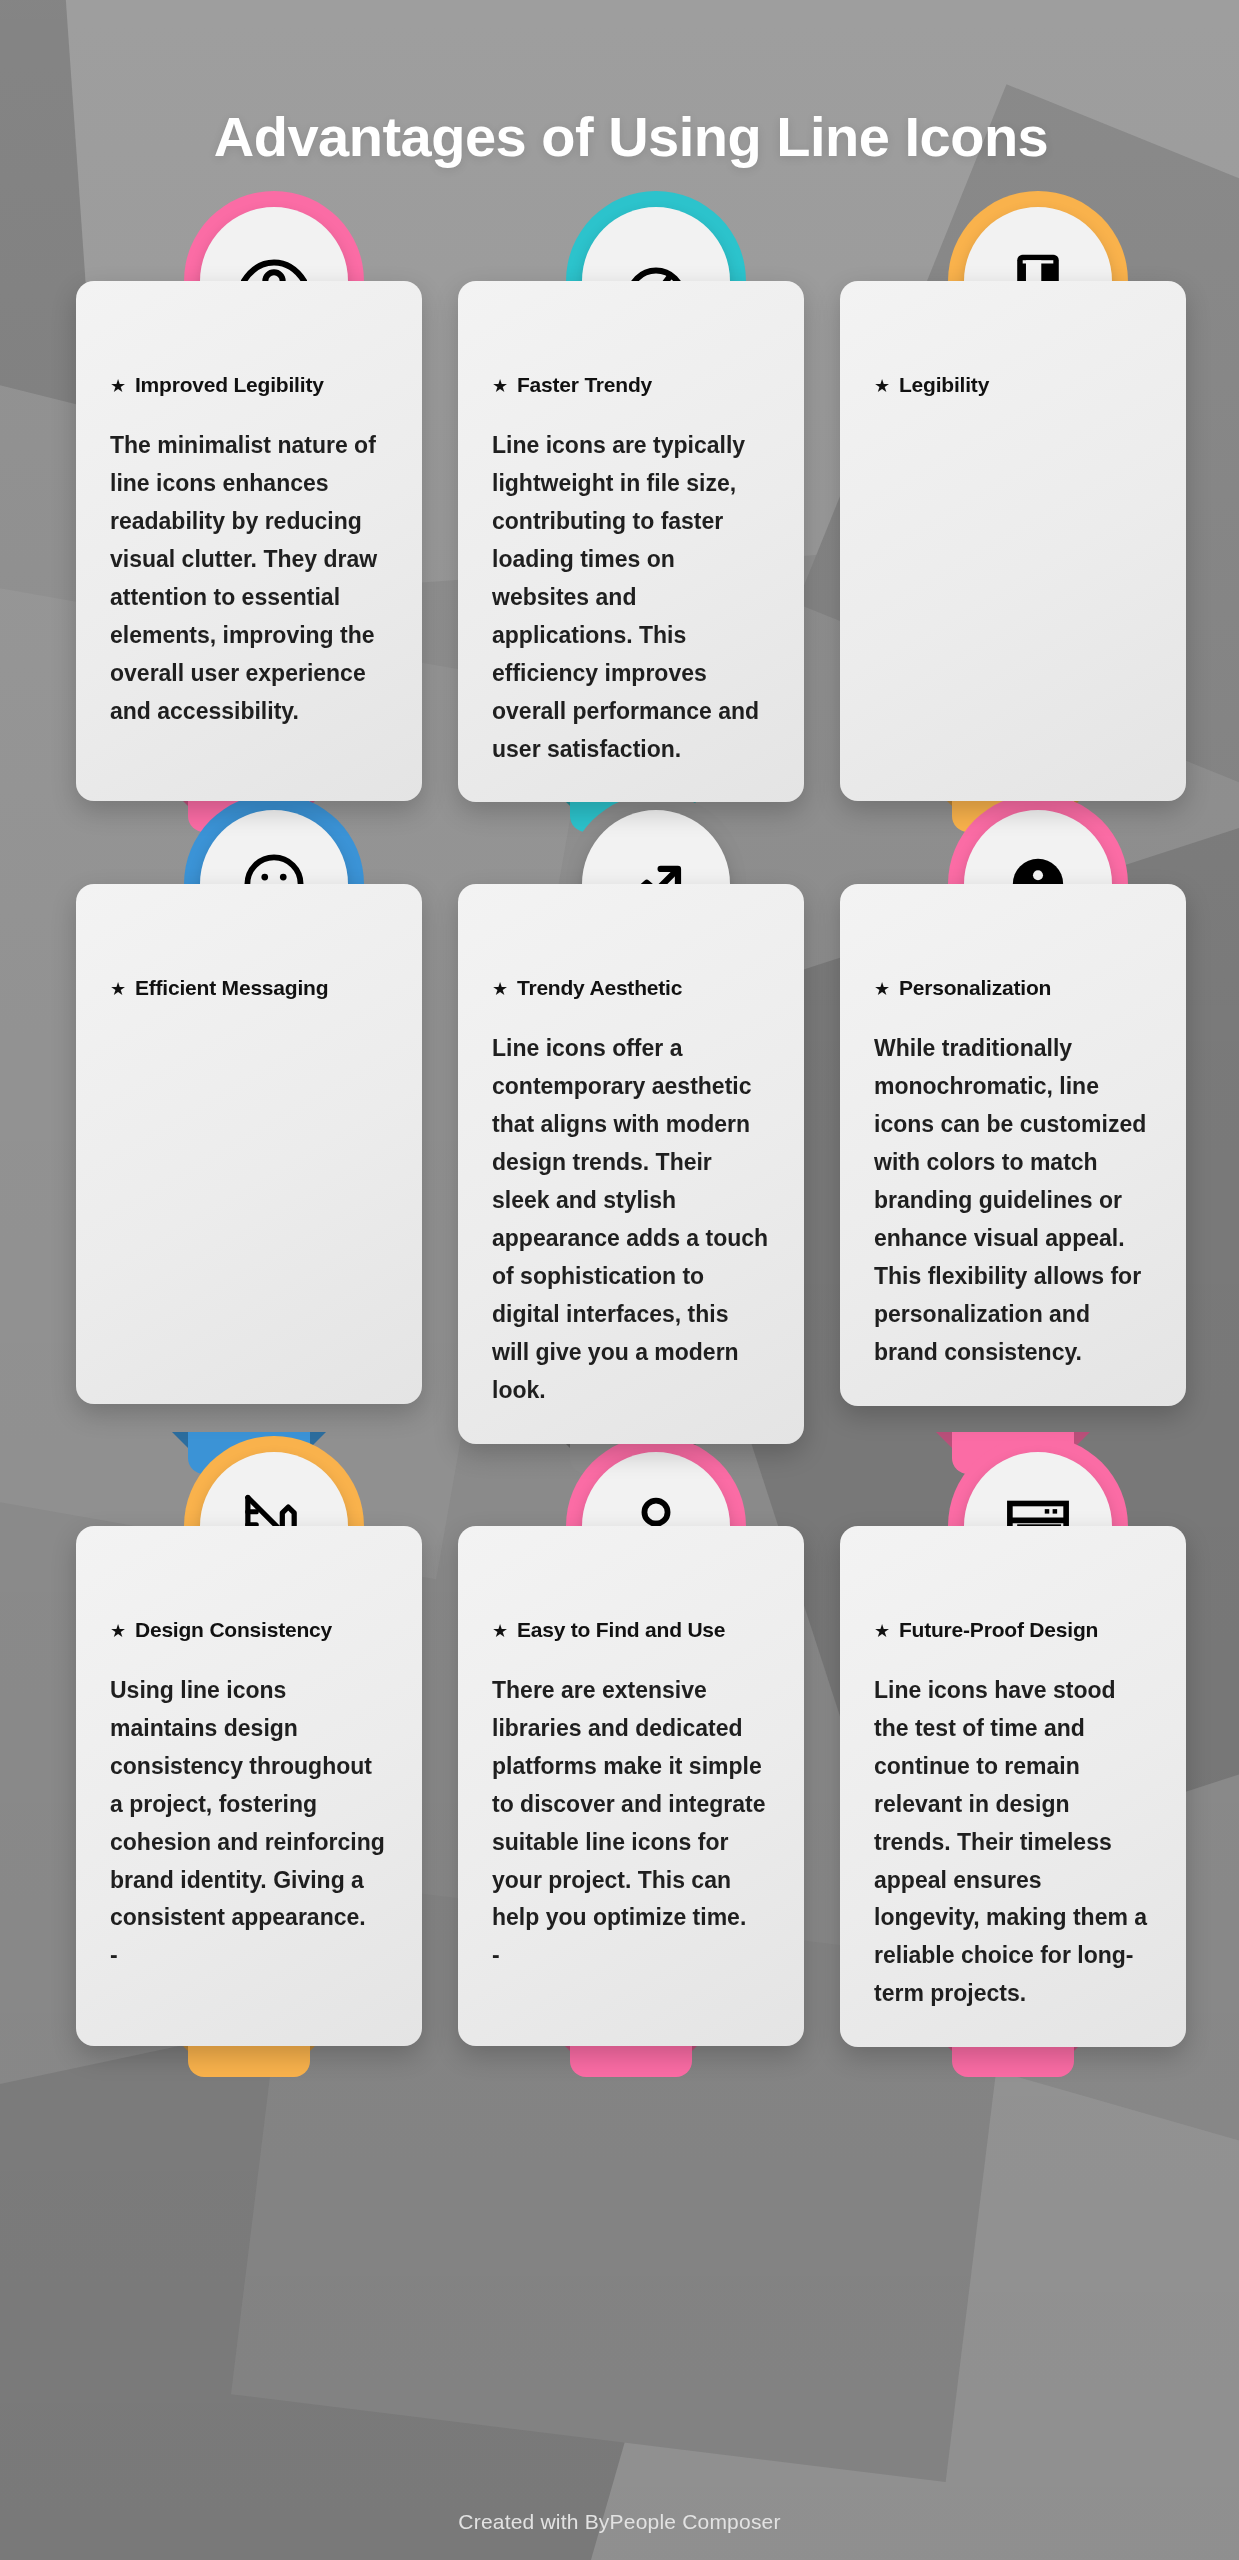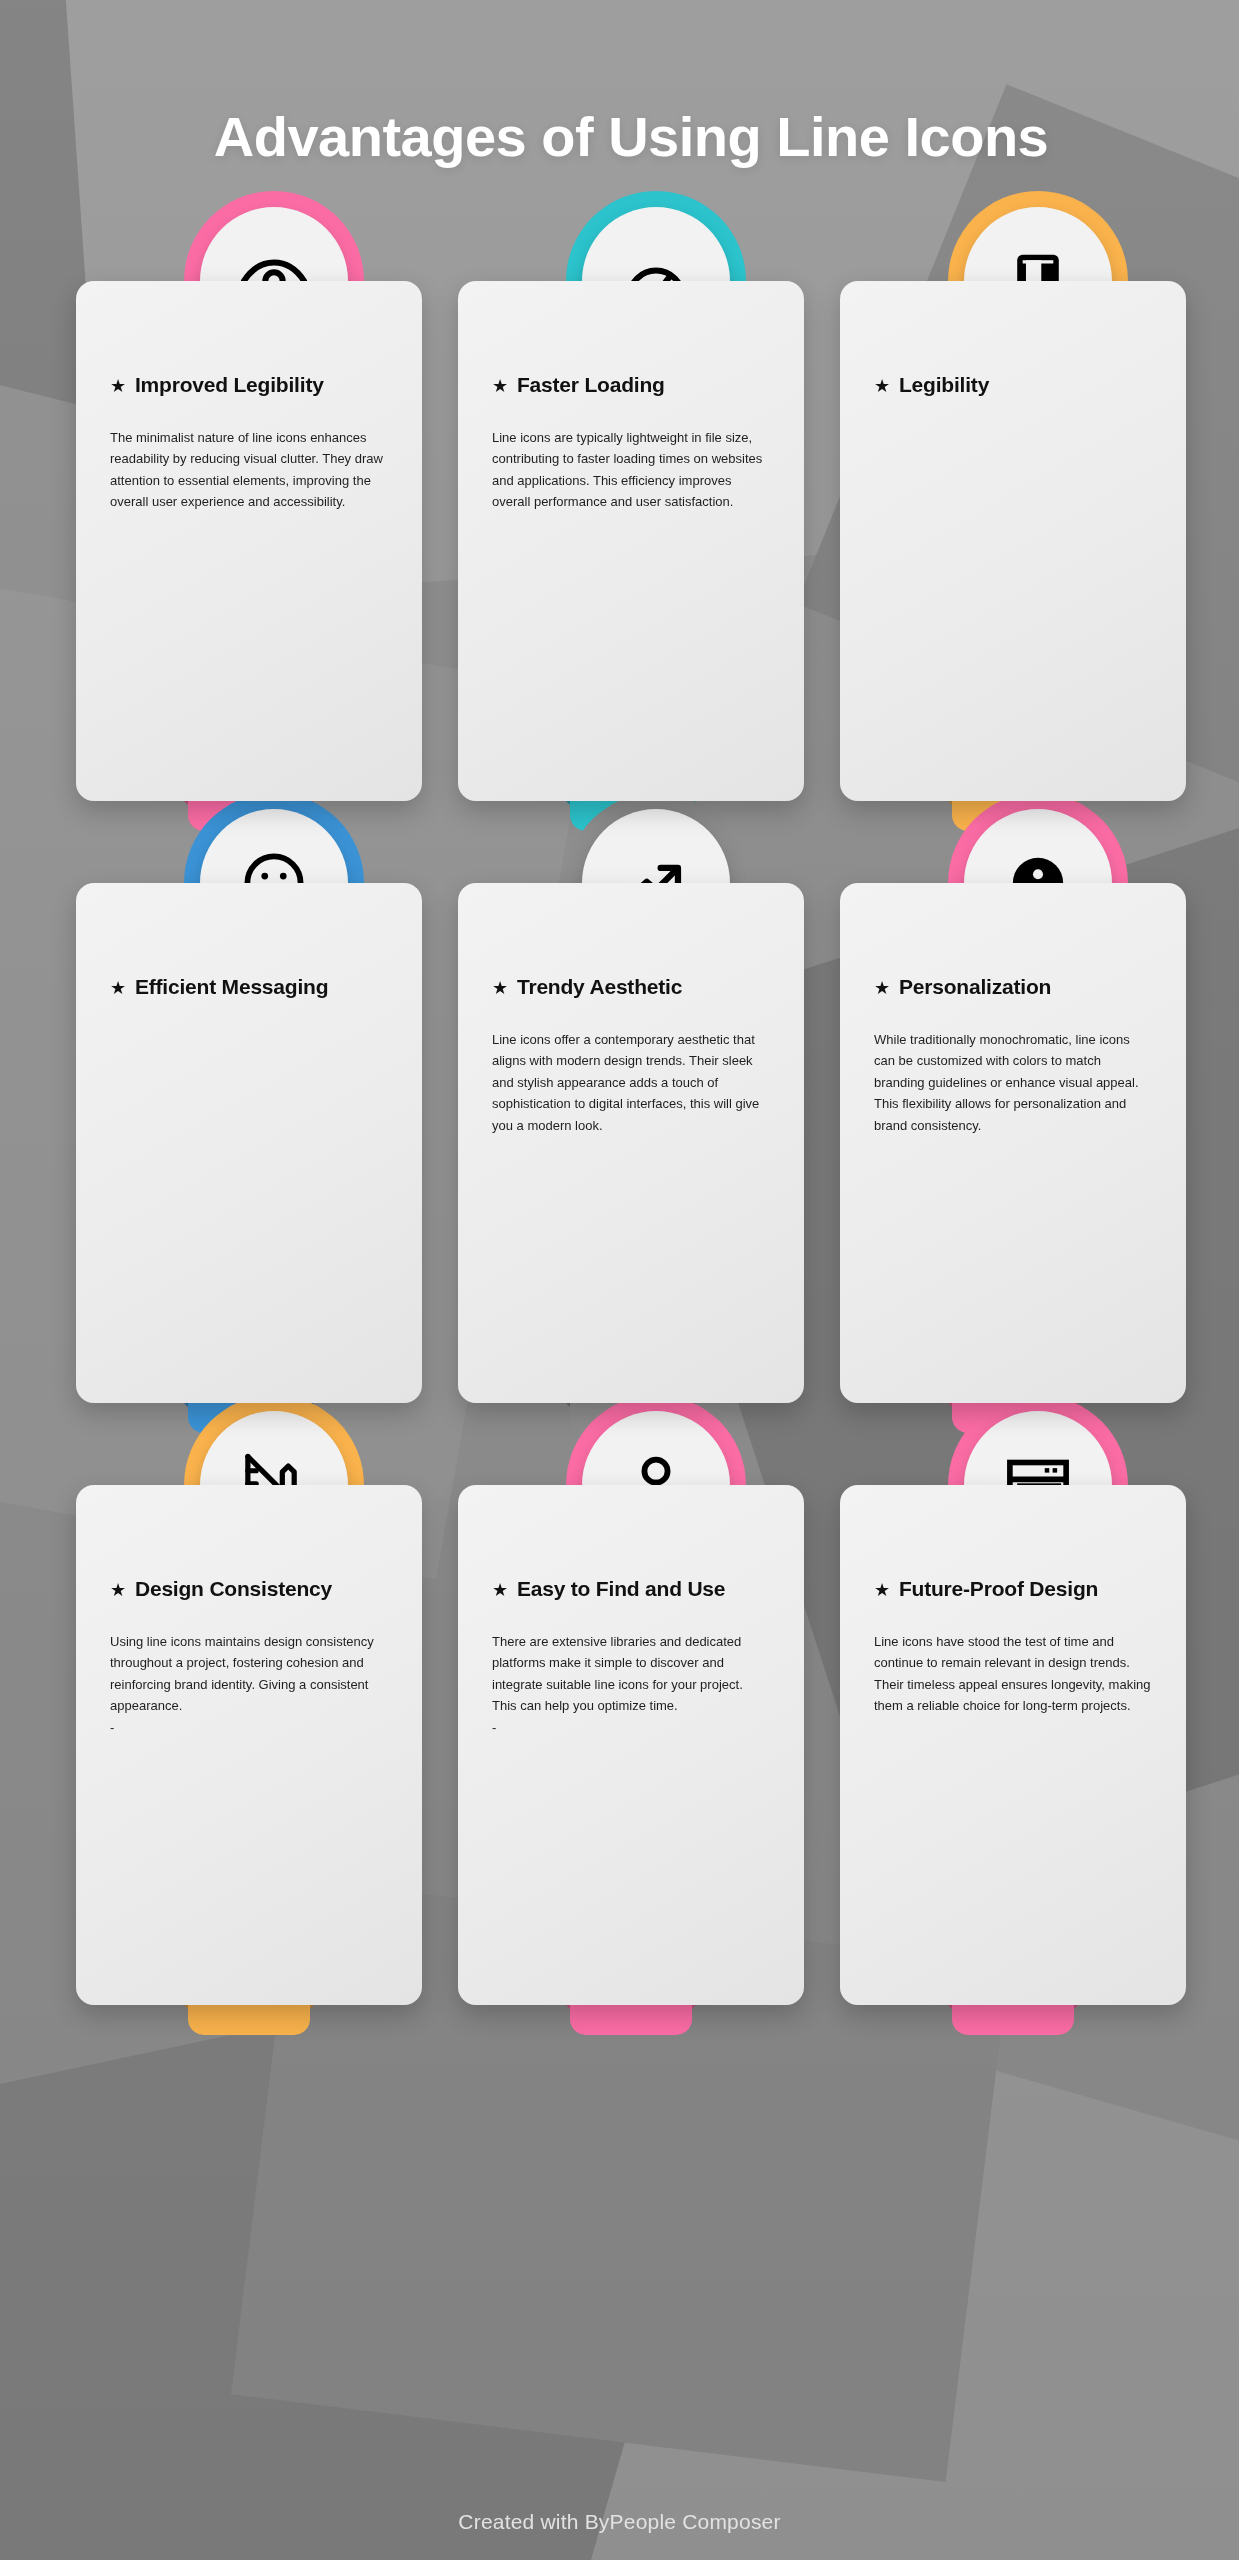--- a/index.html
+++ b/index.html
@@ -155,25 +155,25 @@
     color: #111111;
     letter-spacing: -0.2px;
     display: flex;
     align-items: baseline;
     gap: 9px;
     margin-bottom: 30px;
   }
   .star-icon { font-size: 18px; line-height: 1; color: #111111; }
 
   .card-body {
-    font-size: 13px;
+    font-size: 23px;
     line-height: 1.65;
     color: #1f1f1f;
     white-space: pre-line;
-    font-weight: 400;
+    font-weight: 700;
   }
 
   
   .tab-wrap {
     position: absolute;
     left: 0; right: 0;
     bottom: -30px;
     height: 42px;
     z-index: 1;
     display: flex;
@@ -272,21 +272,21 @@
     </div>
 
     <div class="tab-wrap">
       <div class="tab" style="background:#2CC3CC">
       </div>
     </div>
 
     <div class="card">
       <div class="card-title">
         <span class="star-icon">★</span>
-        <span>Faster Loading</span>
+        <span>Faster Trendy</span>
       </div>
       <p class="card-body">Line icons are typically lightweight in file size, contributing to faster loading times on websites and applications. This efficiency improves overall performance and user satisfaction.</p>
     </div>
   </div>
       <div class="cell">
     <div class="badge">
       <div class="ring" style="background:#F9B24C"></div>
       <div class="icon-circle">
         <svg width="70" height="70" viewBox="0 0 64 64">
       <rect x="13" y="8" width="38" height="48" rx="5" fill="#000"></rect>

